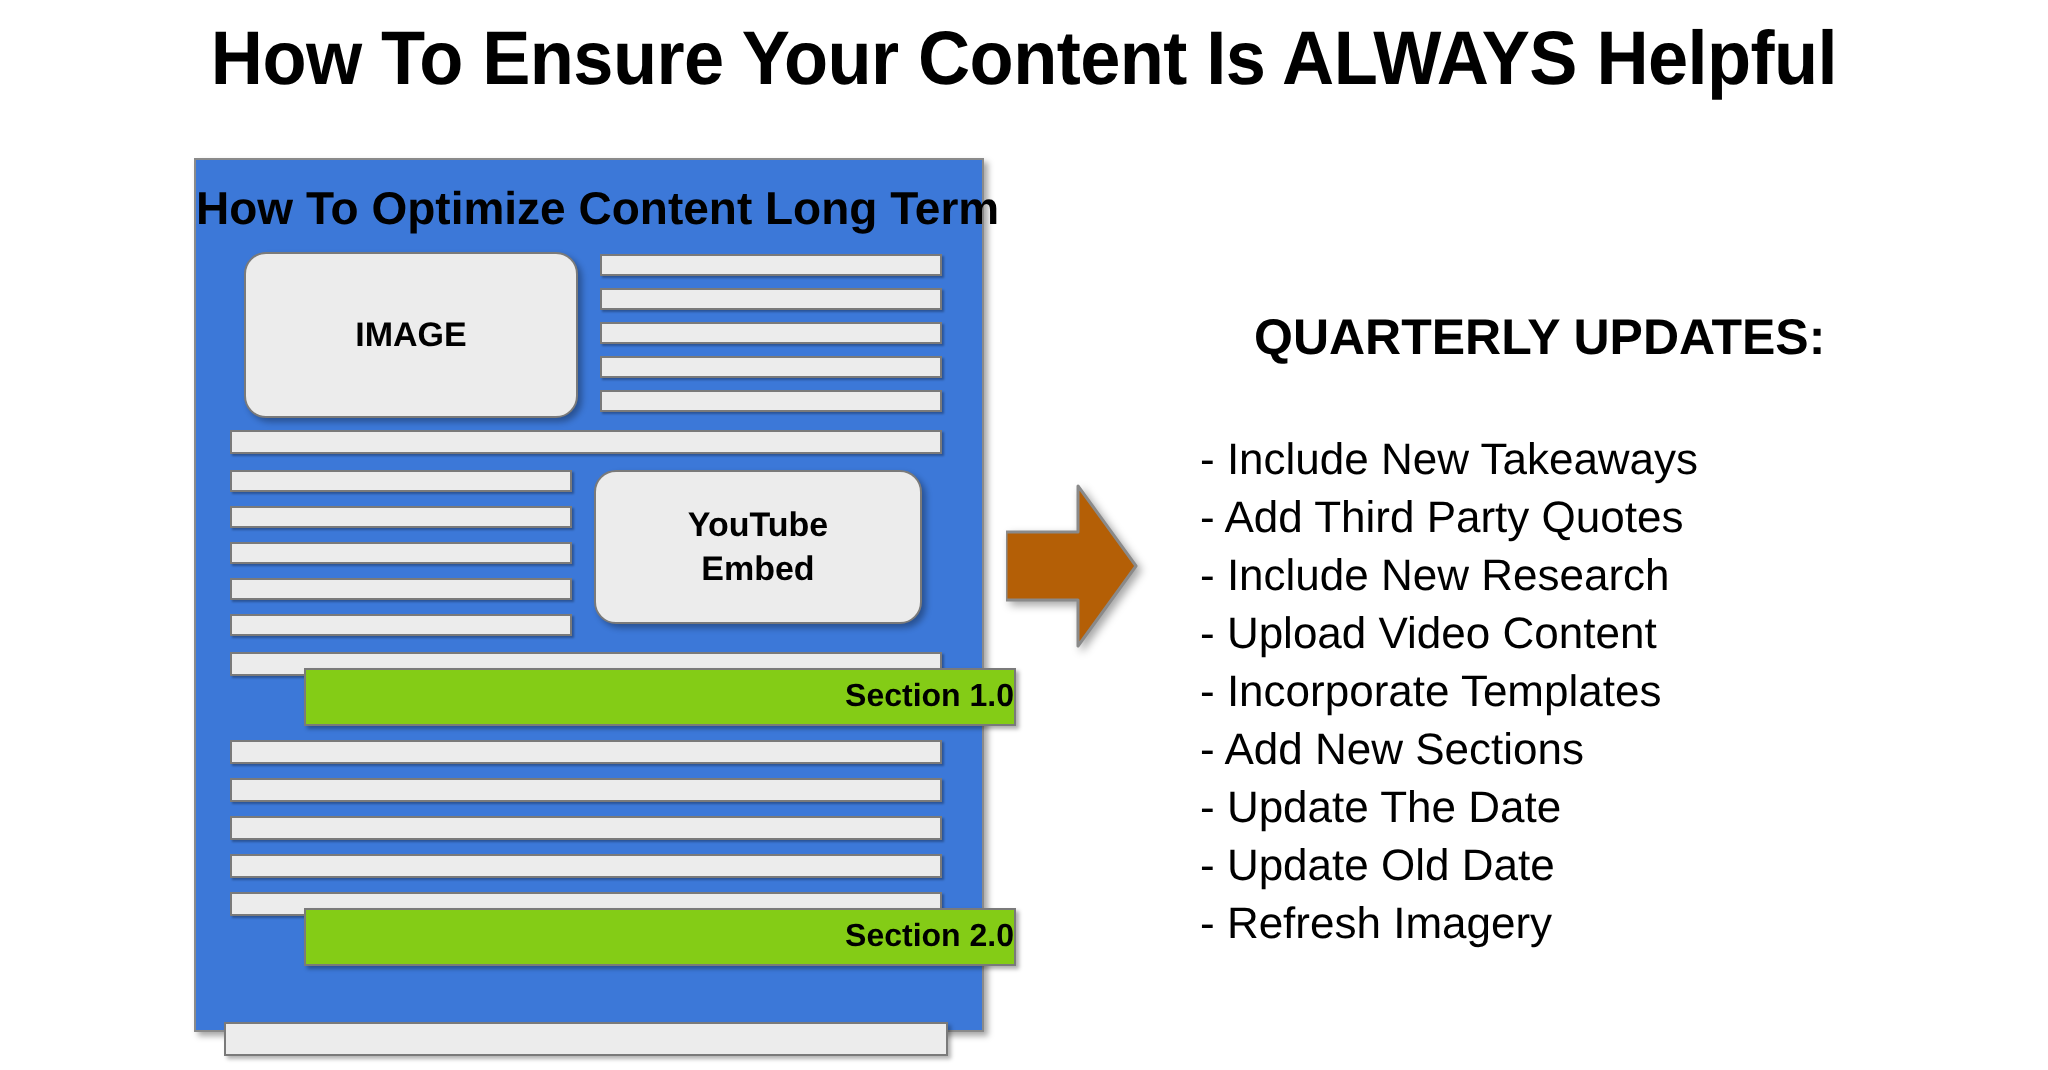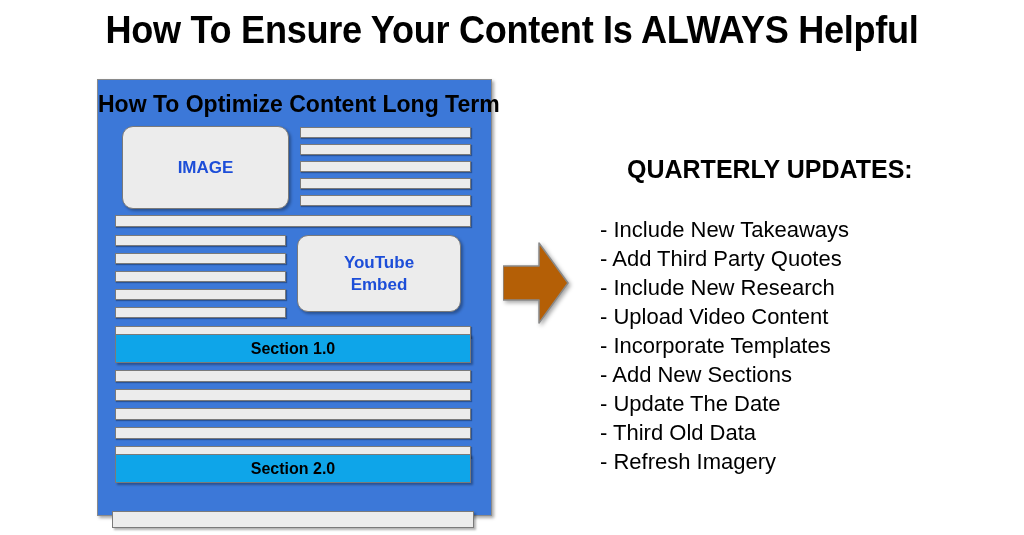--- a/index.html
+++ b/index.html
@@ -70,36 +70,37 @@
     background: #ECECEC;
     border: 1px solid #7a7a7a;
     border-radius: 11px;
     box-shadow: 2px 2px 3px rgba(0,0,0,0.32);
     display: flex;
     align-items: center;
     justify-content: center;
     text-align: center;
     font-size: 17px;
     font-weight: bold;
-    color: #1d4ed8;
+    color: #000000;
     line-height: 1.25;
   }
 
   
   .section-bar {
     position: absolute;
-    background: #0ea5e9;
+    background: #84cc16;
     border: 1px solid #7a7a7a;
     box-shadow: 1.5px 1.5px 2px rgba(0,0,0,0.32);
     display: flex;
     align-items: center;
-    justify-content: center;
+    justify-content: flex-end;
     font-size: 16px;
     font-weight: bold;
     color: #000000;
+    margin-left: 37px;
   }
 
   
   #bottom-overlap-bar {
     position: absolute;
     left: 112px;
     top: 511px;
     width: 362px;
     height: 17px;
     background: #ECECEC;
@@ -206,15 +207,15 @@
 <div id="updates-heading">QUARTERLY UPDATES:</div>
 
 <ul id="updates-list">
   <li>- Include New Takeaways</li>
   <li>- Add Third Party Quotes</li>
   <li>- Include New Research</li>
   <li>- Upload Video Content</li>
   <li>- Incorporate Templates</li>
   <li>- Add New Sections</li>
   <li>- Update The Date</li>
-  <li>- Third Old Data</li>
+  <li>- Update Old Date</li>
   <li>- Refresh Imagery</li>
 </ul>
 
 </body></html>

